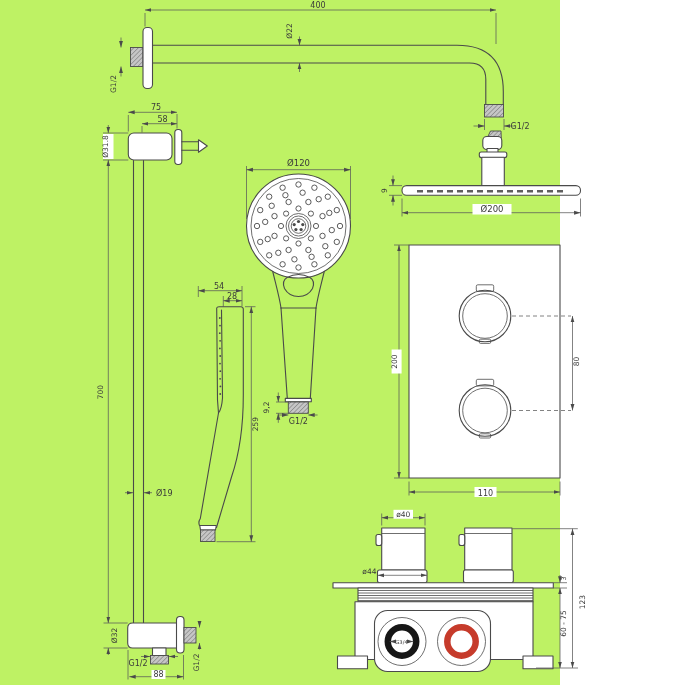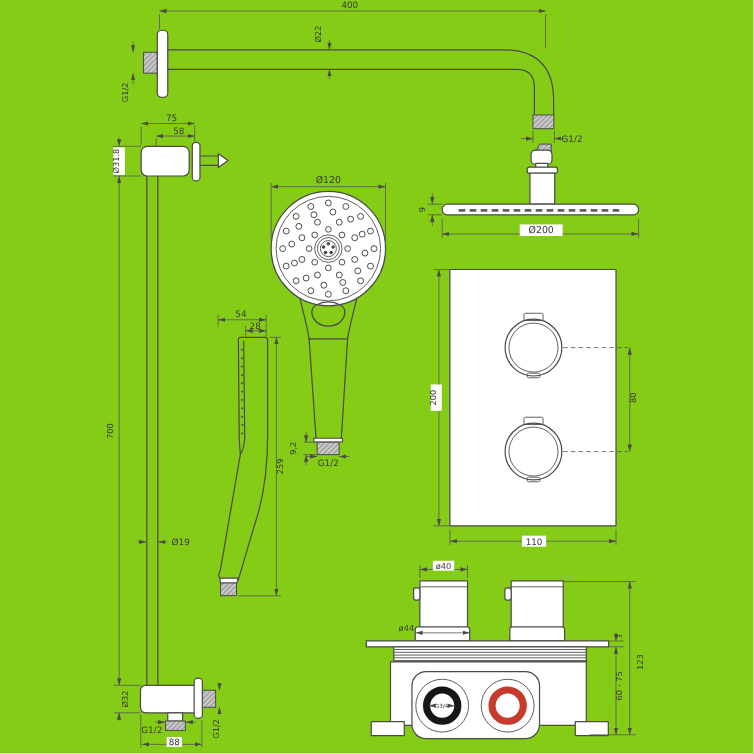--- a/index.html
+++ b/index.html
@@ -1,16 +1,16 @@
 <!DOCTYPE html>
 <html><head>
 <meta charset="utf-8">
 <style>
   html,body { margin:0; padding:0; background:#ffffff; }
-  #stage { width:685px; height:685px; background:#84cc16; position:relative; }
+  #stage { width:560px; height:685px; background:#bef264; position:relative; }
   svg { display:block; }
   text { font-family:"DejaVu Sans", sans-serif; fill:#3a3a3a; }
   .t8  { font-size:8px; }
   .t85 { font-size:8.5px; }
   .t75 { font-size:7.5px; }
   .t65 { font-size:6.5px; }
   .t52 { font-size:5.2px; }
   .o   { fill:none; stroke:#4a4a4a; stroke-width:1.1; stroke-linejoin:round; stroke-linecap:round; }
   .of  { fill:#ffffff; stroke:#4a4a4a; stroke-width:1.1; stroke-linejoin:round; }
   .thin{ fill:none; stroke:#4a4a4a; stroke-width:0.8; }

